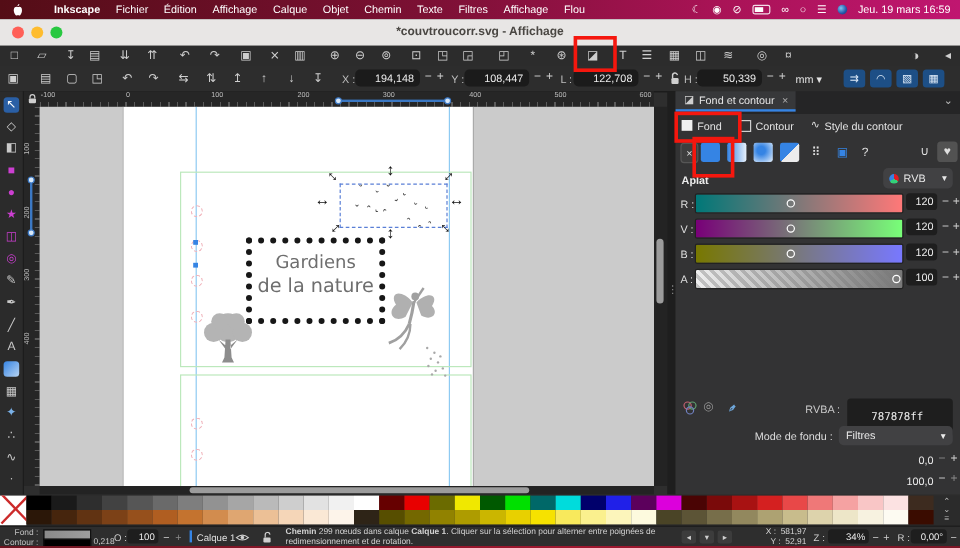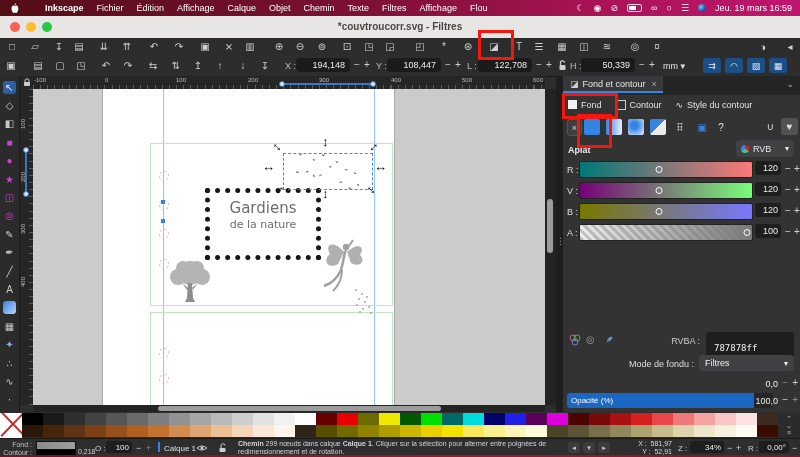--- a/index.html
+++ b/index.html
@@ -45,23 +45,23 @@
   .rnum{position:absolute;font-size:6px;color:#bdbdbd;top:1px;}
   .rnumv{position:absolute;font-size:6px;color:#bdbdbd;left:0px;transform:rotate(-90deg);transform-origin:left top;}
   .extent{position:absolute;background:#3b78c4;}
   .extdot{position:absolute;width:4px;height:4px;border:1px solid #3b78c4;border-radius:50%;background:#d8e8f8;}
   .canvas{left:33px;top:89px;width:512px;height:316px;background:#cbcbcb;overflow:hidden;}
   .page{position:absolute;left:69px;top:0;width:291px;height:316px;background:#ffffff;border-left:1px solid #aaa;border-right:1px solid #aaa;}
   .guide{position:absolute;top:0;bottom:0;width:1px;background:#8ecaf2;}
   .grect{position:absolute;border:1px solid #bce8bc;}
   .pcirc{position:absolute;left:126px;width:8px;height:8px;border:1px dashed #f0b4bc;border-radius:50%;}
   .bdot{position:absolute;width:4px;height:4px;background:#3584e4;}
-  .leafbox{position:absolute;left:172px;top:99px;width:116px;height:72px;border:5px dotted #171717;box-sizing:border-box;text-align:center;}
+  .leafbox{position:absolute;left:172px;top:109px;width:116px;height:72px;border:5px dotted #171717;box-sizing:border-box;text-align:center;}
   .lb1{font-size:15px;color:#6e6e6e;margin-top:6px;font-family:"DejaVu Sans",sans-serif;}
-  .lb2{font-size:11px;color:#6e6e6e;margin-top:1px;font-family:"DejaVu Sans",sans-serif;}
+  .lb2{font-size:16px;color:#6e6e6e;margin-top:1px;font-family:"DejaVu Sans",sans-serif;}
   .selbox{position:absolute;left:250px;top:64px;width:88px;height:35px;border:1px dashed #5a7fd6;}
   .bird{position:absolute;font-size:8px;font-weight:bold;color:#3a3a3a;line-height:6px;}
   .sarrow{position:absolute;font-size:13px;font-weight:bold;color:#0e0e0e;line-height:10px;}
   .sparkles{position:absolute;width:2px;height:2px;border-radius:50%;background:#a8a8a8;
      box-shadow:6px 4px 0 #a8a8a8,3px 9px 0 #a8a8a8,9px 12px 0 #a8a8a8,1px 15px 0 #a8a8a8,11px 7px 0 #a8a8a8,7px 19px 0 #a8a8a8,13px 17px 0 #a8a8a8,4px 22px 0 #a8a8a8,15px 23px 0 #a8a8a8;}
   .vscroll{left:545px;top:89px;width:11px;height:316px;background:#232323;}
   .vthumb{position:absolute;left:2px;top:110px;width:6px;height:54px;background:#9c9c9c;border-radius:3px;}
   .hscroll{left:33px;top:405px;width:512px;height:7px;background:#232323;}
   .hthumb{position:absolute;left:125px;top:1px;width:283px;height:5px;background:#9c9c9c;border-radius:3px;}
   .divider{left:556px;top:76px;width:7px;height:336px;background:#1e1e1e;color:#8a8a8a;font-size:9px;text-align:center;}
@@ -84,21 +84,21 @@
   .rgbwheel{width:8px;height:8px;border-radius:50%;background:conic-gradient(#e01b24 0 33%,#33d17a 33% 66%,#3584e4 66% 100%);}
   .sliders{position:absolute;left:0;top:84px;width:237px;}
   .srow{position:relative;height:21px;}
   .slab{position:absolute;left:4px;top:5px;font-size:9px;color:#dddddd;}
   .sbar{position:absolute;left:16px;top:1px;width:172px;height:15px;border-radius:2px;border:1px solid #222;}
   .mk{position:absolute;top:4px;width:5px;height:5px;border:1px solid #fff;border-radius:50%;transform:translateX(-50%);}
   .sval{position:absolute;left:192px;top:1px;width:26px;height:14px;background:#1e1e1e;border-radius:3px;color:#ececec;font-size:9px;display:flex;align-items:center;justify-content:flex-end;padding-right:3px;box-sizing:border-box;}
   .smp{position:absolute;top:3px;color:#cfcfcf;font-size:10px;}
   .pbic{position:absolute;top:258px;font-size:10px;}
   .rvbalab{position:absolute;right:100px;top:260px;color:#c9c9c9;font-size:9px;}
-  .rvbabox{position:absolute;right:6px;top:256px;width:88px;height:32px;background:#1e1e1e;border-radius:3px;color:#f0f0f0;font-size:9px;display:flex;align-items:center;padding-left:8px;box-sizing:border-box;font-family:"DejaVu Sans Mono",monospace;text-align:right;}
+  .rvbabox{position:absolute;right:6px;top:256px;width:88px;height:32px;background:#1e1e1e;border-radius:3px;color:#f0f0f0;font-size:9px;display:flex;align-items:center;padding-left:20px;box-sizing:border-box;font-family:"DejaVu Sans Mono",monospace;text-align:right;}
   .blendlab{position:absolute;right:106px;top:283px;color:#dddddd;font-size:9px;}
   .blenddd{position:absolute;right:6px;top:279px;width:95px;height:16px;background:#414143;border-radius:4px;color:#ececec;font-size:9px;display:flex;align-items:center;justify-content:space-between;padding:0 6px;box-sizing:border-box;}
   .blurrow{position:absolute;left:4px;top:300px;width:206px;height:14px;background:#272727;border-radius:3px;color:#dddddd;font-size:8px;display:flex;align-items:center;padding-left:4px;box-sizing:border-box;}
   .blurval{position:absolute;right:22px;top:303px;color:#ececec;font-size:9px;}
   .oprow{position:absolute;left:4px;top:317px;width:206px;height:15px;background:#252525;border-radius:3px;overflow:hidden;}
   .opfill{position:absolute;left:0;top:0;width:187px;height:15px;background:#1b67c4;}
   .oplab{position:absolute;left:4px;top:3px;color:#fff;font-size:8px;}
   .opval{position:absolute;right:22px;top:320px;color:#ececec;font-size:9px;}
   .pmp{position:absolute;color:#cfcfcf;font-size:10px;}
   .hl{position:absolute;border:3px solid #f5170e;z-index:50;}
@@ -164,21 +164,21 @@
         </span>
       <span class="cdot"></span>
       <span>Jeu. 19 mars 16:59</span>
     </div>
   </div>
 
   <div class="abs titlebar">
     <span class="tl" style="left:10px;background:#ff5f57;"></span>
     <span class="tl" style="left:26px;background:#febc2e;"></span>
     <span class="tl" style="left:42px;background:#28c840;"></span>
-    <div class="wtitle">*couvtroucorr.svg - Filtres</div>
+    <div class="wtitle">*couvtroucorr.svg - Affichage</div>
   </div>
 
   <div class="abs toolbar1">
     <span>
       
     <span class="tbico" style="left: 4px;">□</span><span class="tbico" style="left: 27px;">▱</span><span class="tbico" style="left: 51px;">↧</span><span class="tbico" style="left: 71px;">▤</span><span class="tbico" style="left: 96px;">⇊</span><span class="tbico" style="left: 119px;">⇈</span><span class="tbico" style="left: 146px;">↶</span><span class="tbico" style="left: 171px;">↷</span><span class="tbico" style="left: 197px;">▣</span><span class="tbico" style="left: 221px;">⨯</span><span class="tbico" style="left: 242px;">▥</span><span class="tbico" style="left: 271px;">⊕</span><span class="tbico" style="left: 292px;">⊖</span><span class="tbico" style="left: 314px;">⊚</span><span class="tbico" style="left: 339px;">⊡</span><span class="tbico" style="left: 361px;">◳</span><span class="tbico" style="left: 382px;">◲</span><span class="tbico" style="left: 412px;">◰</span><span class="tbico" style="left: 436px;">*</span><span class="tbico" style="left: 460px;">⊛</span><span class="tbico" style="left: 486px;">◪</span><span class="tbico" style="left: 511px;">T</span><span class="tbico" style="left: 531px;">☰</span><span class="tbico" style="left: 554px;">▦</span><span class="tbico" style="left: 576px;">◫</span><span class="tbico" style="left: 599px;">≋</span><span class="tbico" style="left: 627px;">◎</span><span class="tbico" style="left: 649px;">¤</span></span>
     <span class="tbico" style="left:755px;font-size:11px;">◑</span>
     <span class="tbico" style="left:782px;">◂</span>
   </div>
   <div class="hl" style="left:478px;top:30px;width:30px;height:24px;"></div>
@@ -442,24 +442,20 @@
     <span class="rvbalab">RVBA :</span>
     <span class="rvbabox">787878ff</span>
     <span class="blendlab">Mode de fondu :</span>
     <span class="blenddd">
       <span>Filtres</span>
         <span style="font-size:8px;">▾</span>
     </span>
     <span class="blurval">0,0</span>
     <span class="pmp" style="right:12px;top:301px;color:#8a8a8a;">−</span>
     <span class="pmp" style="right:2px;top:301px;">+</span>
-    <div class="oprow">
-      <div class="opfill"></div>
-      <span class="oplab">Opacité (%)</span>
-    </div>
     <span class="opval">100,0</span>
     <span class="pmp" style="right:12px;top:318px;">−</span>
     <span class="pmp" style="right:2px;top:318px;color:#8a8a8a;">+</span>
   </div>
 
   <div class="hl" style="left:562px;top:93px;width:50px;height:20px;"></div>
   <div class="hl" style="left:577px;top:114px;width:29px;height:28px;"></div>
 
   <div class="abs palette">
     <div class="nonesw"></div>

